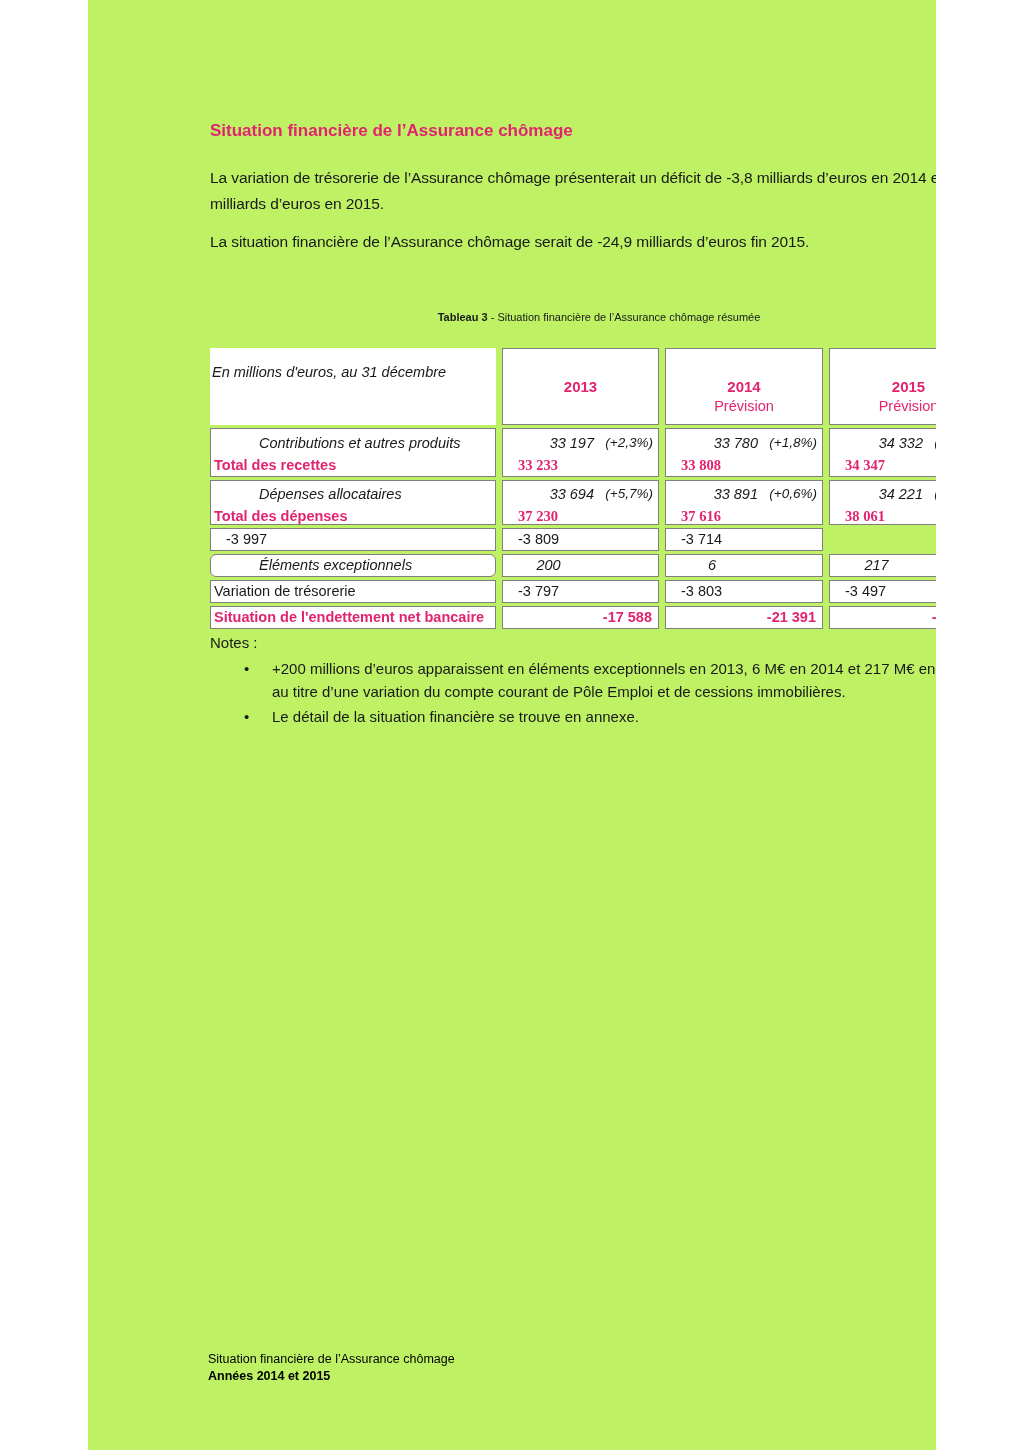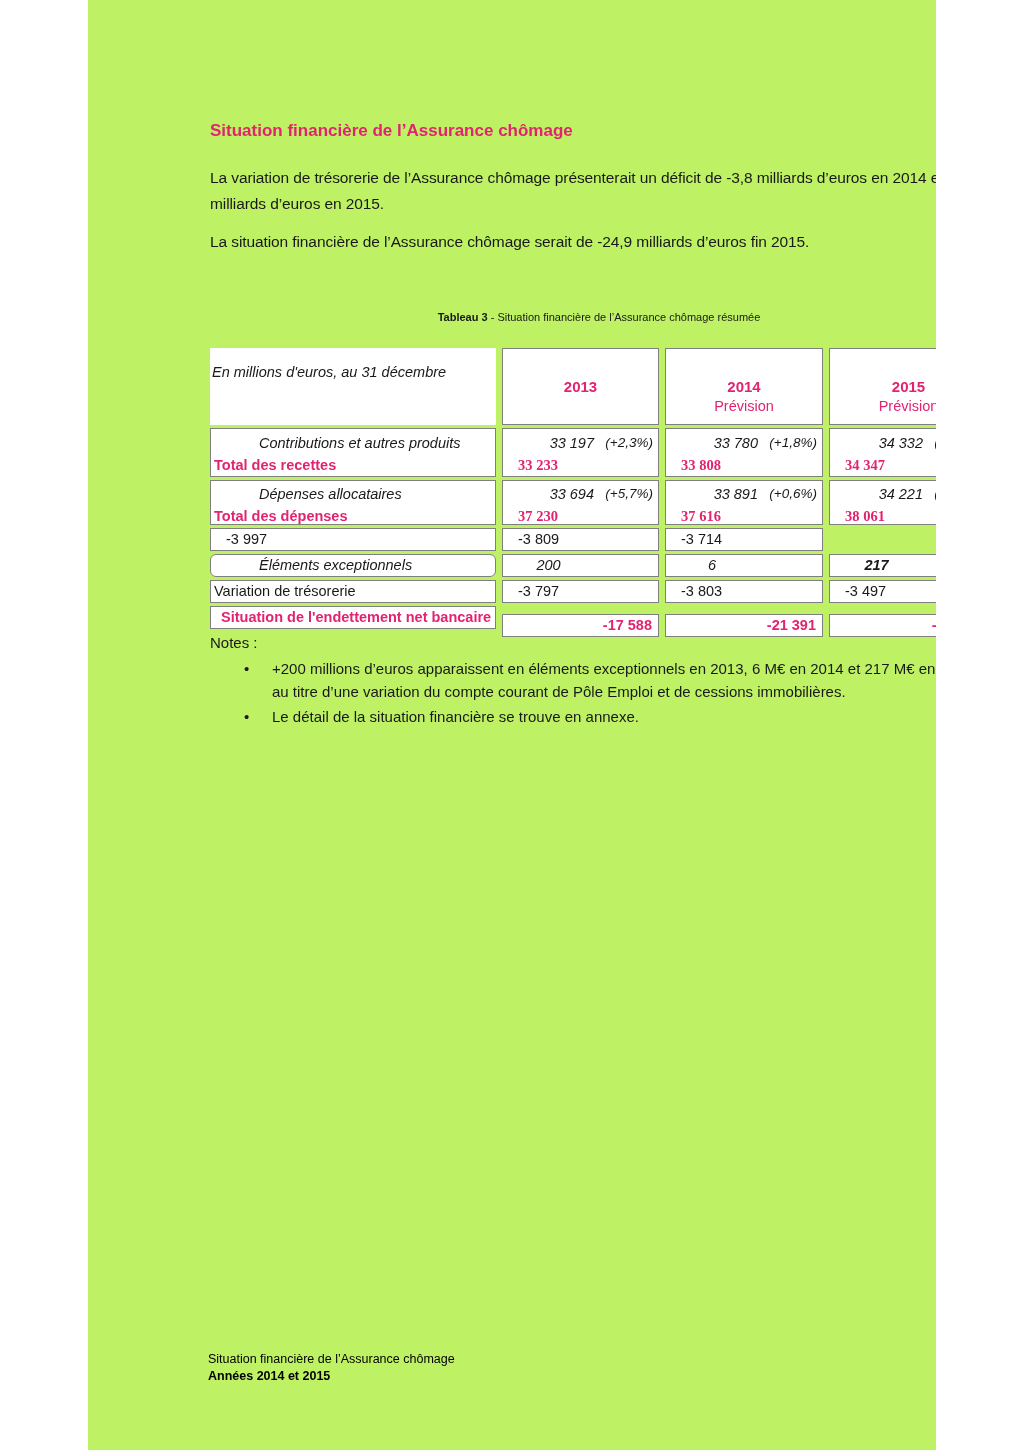--- a/index.html
+++ b/index.html
@@ -36,29 +36,29 @@
   .year { font-weight:bold; color:#e22370; font-size:15px; line-height:18px; }
   .prevision { color:#e22370; font-size:14.5px; line-height:20px; }
 
   .sec-double .cell { height:49px; padding-top:2px; }
   .sec-double2 .cell { height:45px; padding-top:1px; }
   .sec-single .cell { height:23px; line-height:20px; }
 
   .lbl-indent { padding-left:48px; font-style:italic; line-height:24px; }
   .lbl-total { padding-left:3px; font-weight:bold; color:#e22370; line-height:21px; }
   .lbl-plain { padding-left:3px; }
-  .lbl-pink  { padding-left:10px; font-weight:bold; color:#e22370; }
+  .lbl-pink  { padding-left:3px; font-weight:bold; color:#e22370; }
 
   .valline { display:flex; line-height:24px; }
   .valline .num { flex:1; text-align:right; font-style:italic; }
   .valline .num.center { text-align:center; font-style:italic; }
   .valline .pct { width:64px; text-align:right; padding-right:5px; font-style:italic; font-size:13.5px; }
   .totline { padding-left:15px; font-weight:bold; color:#e22370; line-height:21px;font-family:Liberation Serif, serif; }
   .val-left { padding-left:15px; }
-  .val-right-pink { text-align:right; padding-right:6px; font-weight:bold; color:#e22370;margin-top:8px; }
+  .val-right-pink { text-align:right; padding-right:6px; font-weight:bold; color:#e22370; }
 
   .notes { position:absolute; left:122px; top:631px; width:800px; font-size:15px; line-height:23px; }
   .notes-heading { margin-bottom:3px; }
   .note-item { display:flex; margin-top:2px; }
   .note-bullet { width:30px; padding-left:34px; flex:0 0 62px; }
   .note-text { flex:1; max-width:720px; }
 
   .footer {
     position:absolute; left:120px; top:1351px; width:828px;
     display:flex; justify-content:space-between;
@@ -169,21 +169,21 @@
             <span class="pct"></span>
           </div>
         </div>
       <div class="cell">
           <div class="valline" style="line-height:20px;">
             <span class="num center">6</span>
             <span class="pct"></span>
           </div>
         </div>
       <div class="cell">
-          <div class="valline" style="line-height:20px;font-weight:bold;">
+          <div class="valline" style="line-height:20px;">
             <span class="num center">217</span>
             <span class="pct"></span>
           </div>
         </div>
     </div>
 
     <div class="t-row sec-single">
       <div class="cell lbl-plain">Variation de trésorerie</div>
       <div class="cell val-left">-3 797</div>
       <div class="cell val-left">-3 803</div>

